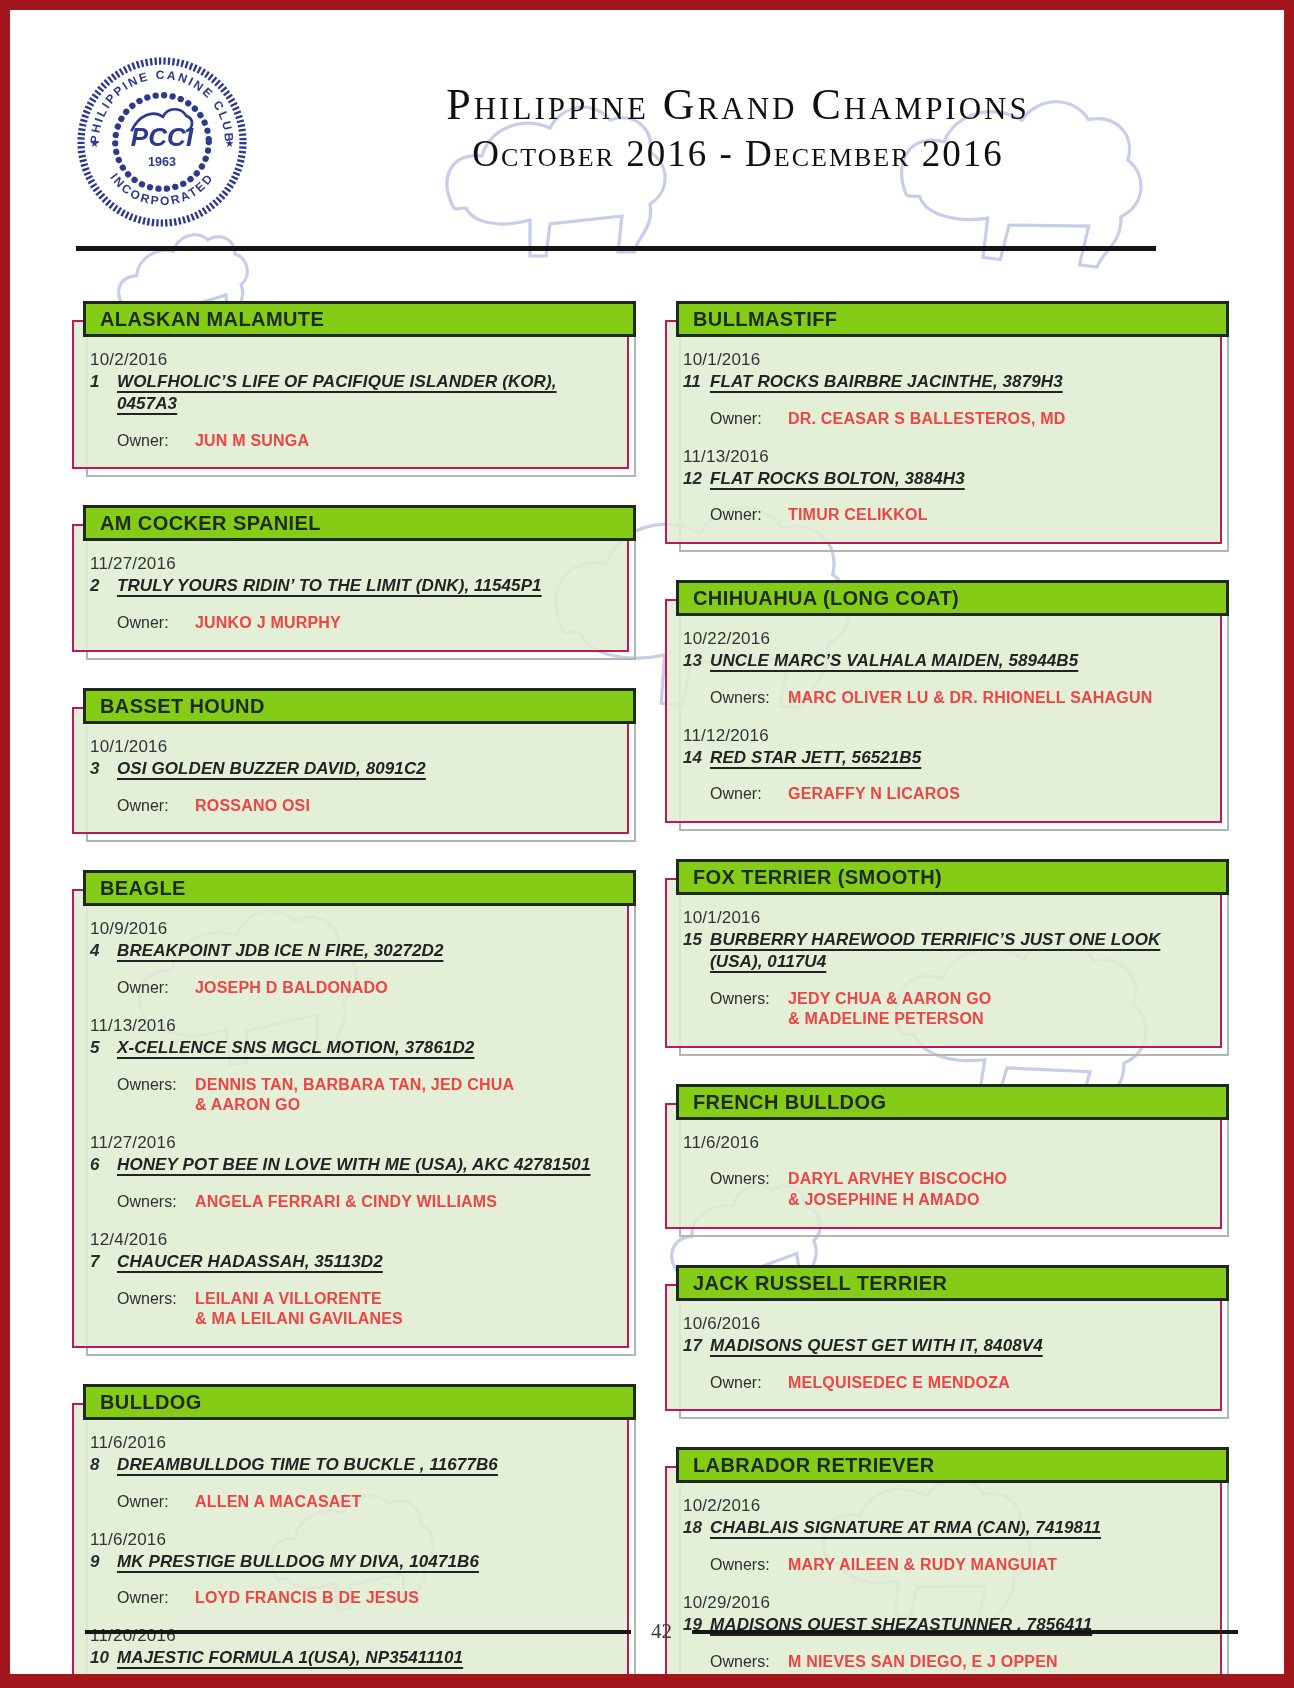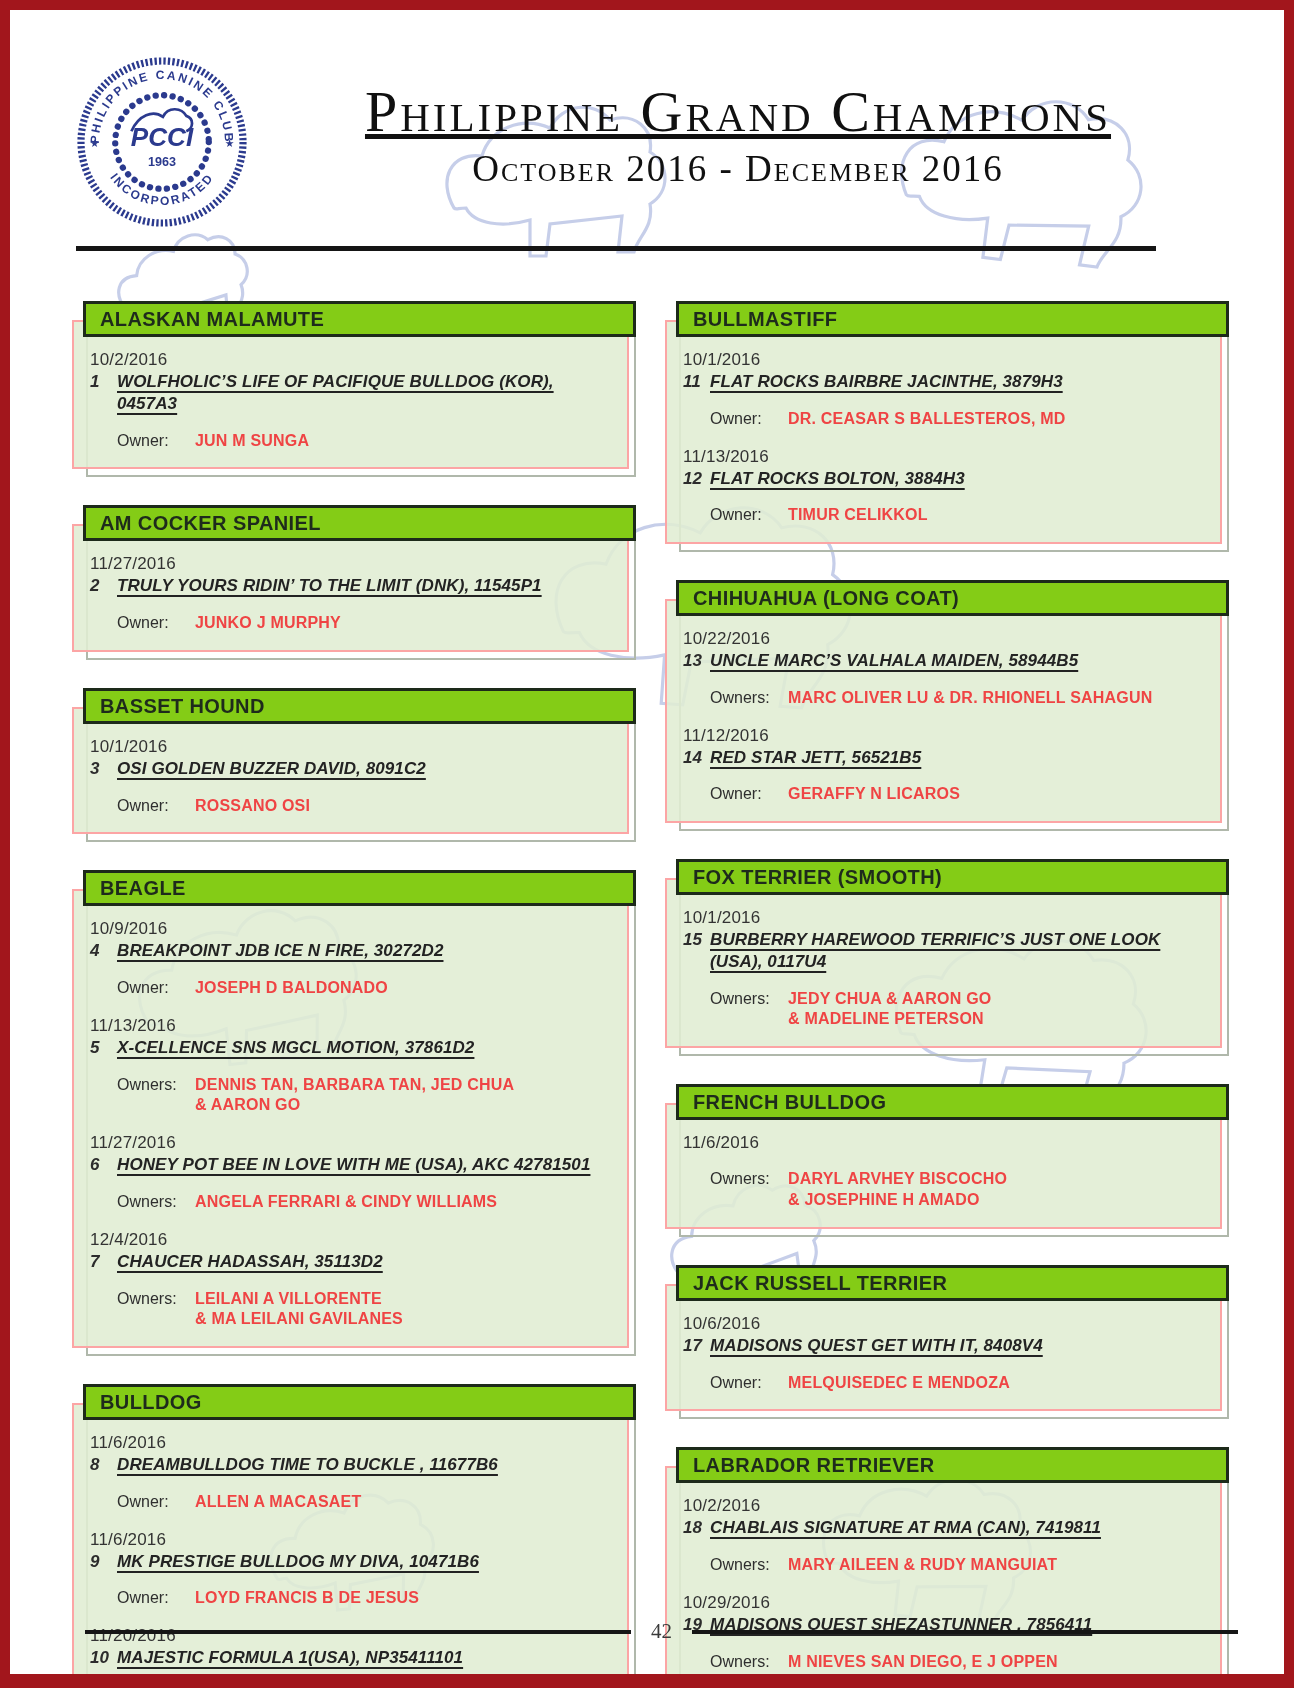--- a/index.html
+++ b/index.html
@@ -19,22 +19,22 @@
   svg.decor{position:absolute;left:0;top:0;z-index:0;pointer-events:none;}
 
   .content{position:relative;z-index:1;}
 
   
   .page-header{display:flex;align-items:flex-start;padding:52px 70px 0 72px;}
   .seal{width:180px;height:180px;flex:none;}
   .titles{flex:1;text-align:center;padding-top:30px;color:#101010;}
   .title{
     font-family:"Liberation Serif","DejaVu Serif",serif;
-    font-variant:small-caps;font-size:58px;line-height:1.05;
-    letter-spacing:3px;font-weight:500;text-decoration:underline;
+    font-variant:small-caps;font-size:44px;line-height:1.05;
+    letter-spacing:3px;font-weight:500;
   }
   .subtitle{
     font-family:"Liberation Serif","DejaVu Serif",serif;
     font-variant:small-caps;font-size:37px;margin-top:4px;
     letter-spacing:2px;font-weight:500;
   }
   .header-rule{height:5px;background:#151515;margin:14px 138px 0 76px;}
 
   
   .columns{display:flex;gap:36px;padding:0 72px;margin-top:50px;}
@@ -46,21 +46,21 @@
     border:2px solid #b0b8ab;z-index:-1;
   }
   .bhead{
     position:relative;z-index:2;margin-left:11px;margin-right:-7px;
     background:#84cc16;border:3px solid #1d2a1a;
     padding:4px 14px 3px;color:#1e2b1c;
     font-size:20px;font-weight:bold;letter-spacing:.4px;
   }
   .bbody{
     position:relative;margin-top:-17px;
-    border:2px solid #fca5a5;background:rgba(224,237,211,0.88);
+    border:2px solid #be185d;background:rgba(224,237,211,0.88);
     padding:28px 10px 14px 16px;
   }
   .entry{margin-bottom:17px;color:#2c2c2c;}
   .entry:last-child{margin-bottom:2px;}
   .edate{font-size:17px;color:#333;margin-bottom:1px;letter-spacing:.2px;}
   .erow{display:flex;line-height:1.28;}
   .enum{flex:none;min-width:27px;font-weight:bold;font-style:italic;font-size:17px;}
   .ename{
     font-weight:bold;font-style:italic;font-size:17px;color:#232323;
     text-decoration:underline;text-decoration-thickness:2px;text-underline-offset:4px;
@@ -144,21 +144,21 @@
 
         <section class="breed">
           <div class="bhead">
             <span>ALASKAN MALAMUTE</span>
           </div>
           <div class="bbody">
             <div class="entry">
               <div class="edate">10/2/2016</div>
               <div class="erow">
                 <span class="enum">1</span>
-                <span class="ename">WOLFHOLIC’S LIFE OF PACIFIQUE BULLDOG (KOR),
+                <span class="ename">WOLFHOLIC’S LIFE OF PACIFIQUE ISLANDER (KOR),
 0457A3</span>
               </div>
               <div class="orow">
                 <span class="olabel">Owner:</span>
                 <span class="onames">JUN M SUNGA</span>
               </div>
             </div>
           </div>
         </section>
 

